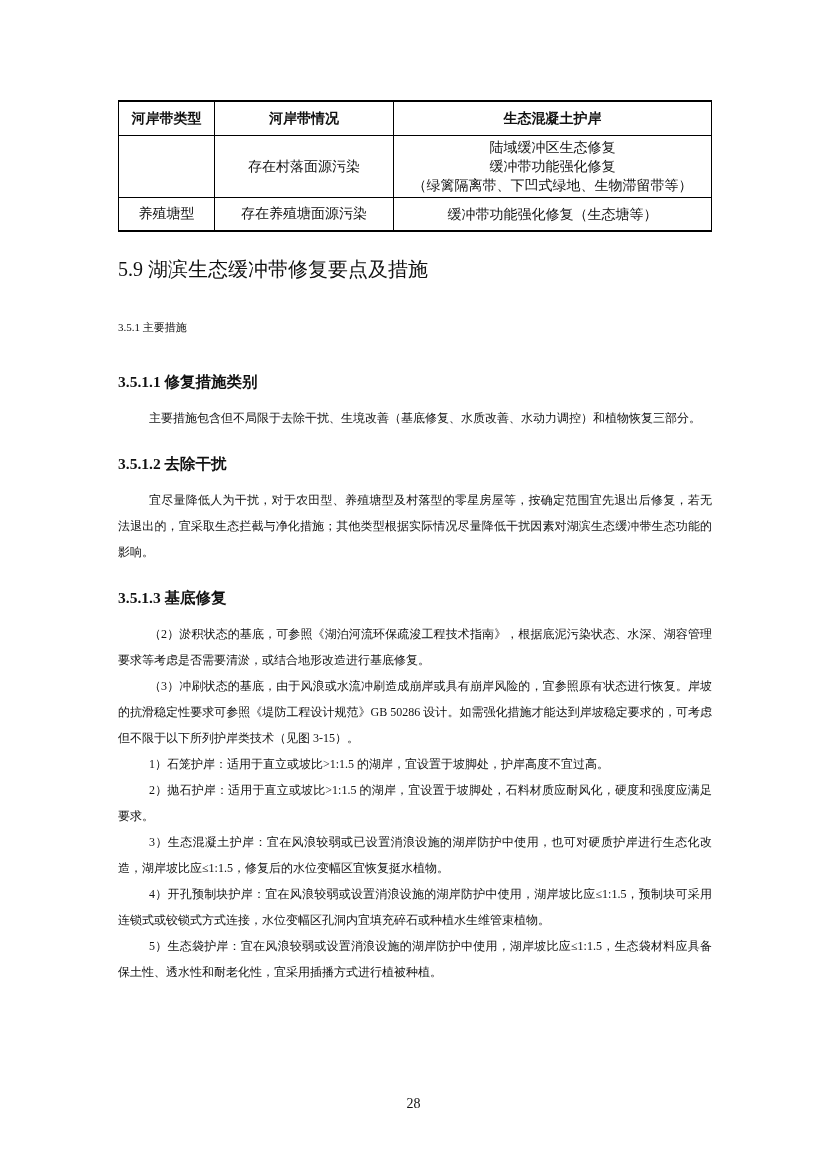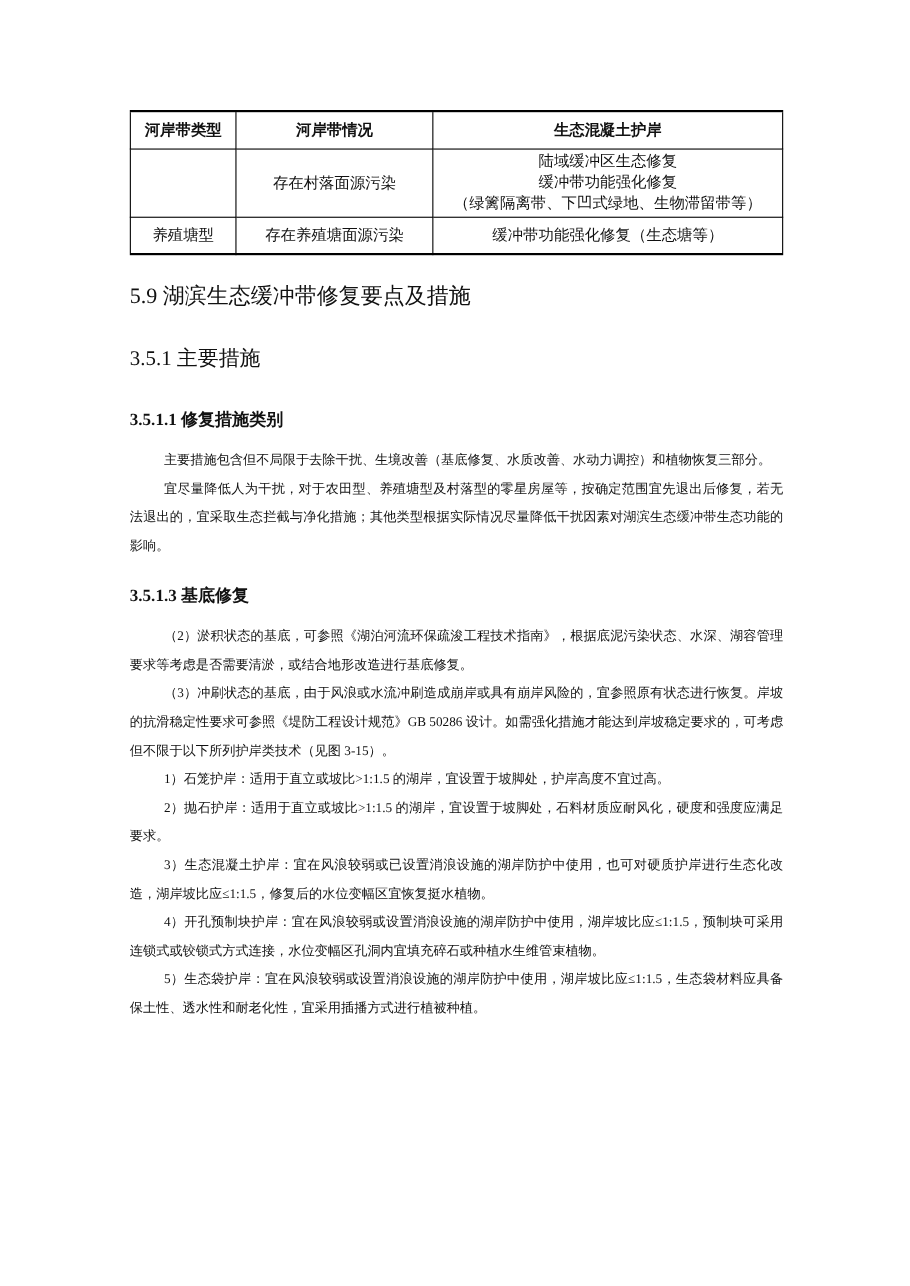--- a/index.html
+++ b/index.html
@@ -59,21 +59,21 @@
   
   h2.sec {
     margin: 23px 0 16px 0;
     font-size: 20px;
     font-weight: normal;
     line-height: 28px;
     color: #111;
   }
   h3.sec {
     margin: 32px 0;
-    font-size: 19px;
+    font-size: 11px;
     font-weight: normal;
     line-height: 24px;
     color: #111;
   }
   h4.sec {
     margin: 22px 0 13px 0;
     font-size: 15.5px;
     font-weight: bold;
     line-height: 21px;
     color: #111;
@@ -139,26 +139,28 @@
       </tbody>
     </table>
 
     <h2 class="sec">5.9 湖滨生态缓冲带修复要点及措施</h2>
 
     <h3 class="sec">3.5.1 主要措施</h3>
 
     <h4 class="sec">3.5.1.1 修复措施类别</h4>
     <p class="body-para">主要措施包含但不局限于去除干扰、生境改善（基底修复、水质改善、水动力调控）和植物恢复三部分。</p>
 
+    <h4 class="sec">3.5.1.2 去除干扰</h4>
     <p class="body-para">宜尽量降低人为干扰，对于农田型、养殖塘型及村落型的零星房屋等，按确定范围宜先退出后修复，若无法退出的，宜采取生态拦截与净化措施；其他类型根据实际情况尽量降低干扰因素对湖滨生态缓冲带生态功能的影响。</p>
 
     <h4 class="sec">3.5.1.3 基底修复</h4>
     <p class="body-para">（2）淤积状态的基底，可参照《湖泊河流环保疏浚工程技术指南》，根据底泥污染状态、水深、湖容管理要求等考虑是否需要清淤，或结合地形改造进行基底修复。</p>
     <p class="body-para">（3）冲刷状态的基底，由于风浪或水流冲刷造成崩岸或具有崩岸风险的，宜参照原有状态进行恢复。岸坡的抗滑稳定性要求可参照《堤防工程设计规范》GB 50286 设计。如需强化措施才能达到岸坡稳定要求的，可考虑但不限于以下所列护岸类技术（见图 3-15）。</p>
     <p class="body-para">1）石笼护岸：适用于直立或坡比&gt;1:1.5 的湖岸，宜设置于坡脚处，护岸高度不宜过高。</p>
     <p class="body-para">2）抛石护岸：适用于直立或坡比&gt;1:1.5 的湖岸，宜设置于坡脚处，石料材质应耐风化，硬度和强度应满足要求。</p>
     <p class="body-para">3）生态混凝土护岸：宜在风浪较弱或已设置消浪设施的湖岸防护中使用，也可对硬质护岸进行生态化改造，湖岸坡比应≤1:1.5，修复后的水位变幅区宜恢复挺水植物。</p>
     <p class="body-para">4）开孔预制块护岸：宜在风浪较弱或设置消浪设施的湖岸防护中使用，湖岸坡比应≤1:1.5，预制块可采用连锁式或铰锁式方式连接，水位变幅区孔洞内宜填充碎石或种植水生维管束植物。</p>
     <p class="body-para">5）生态袋护岸：宜在风浪较弱或设置消浪设施的湖岸防护中使用，湖岸坡比应≤1:1.5，生态袋材料应具备保土性、透水性和耐老化性，宜采用插播方式进行植被种植。</p>
 
   </div>
 
+  <div class="page-number">28</div>
 </div>
 
 </body></html>

